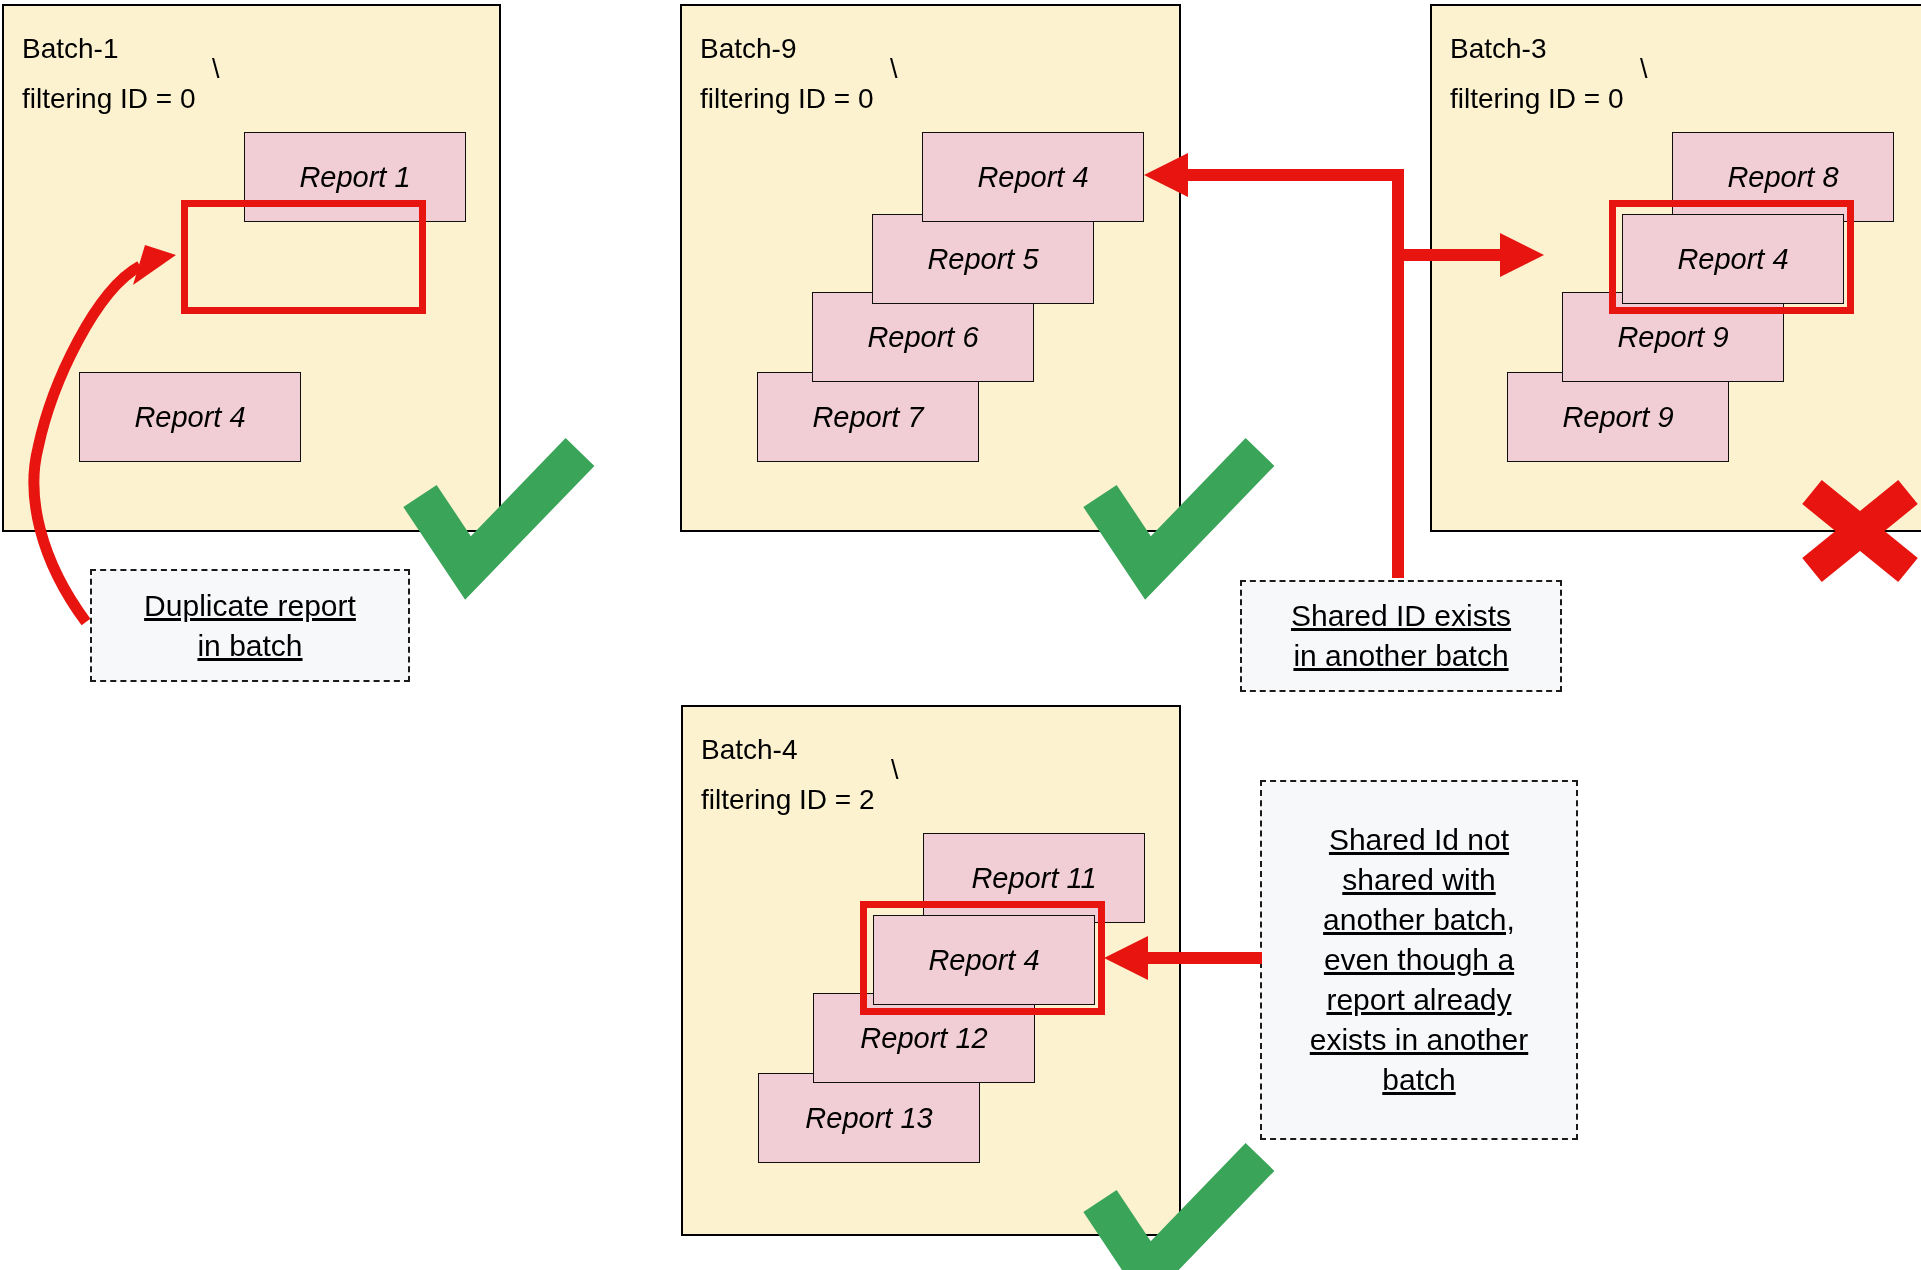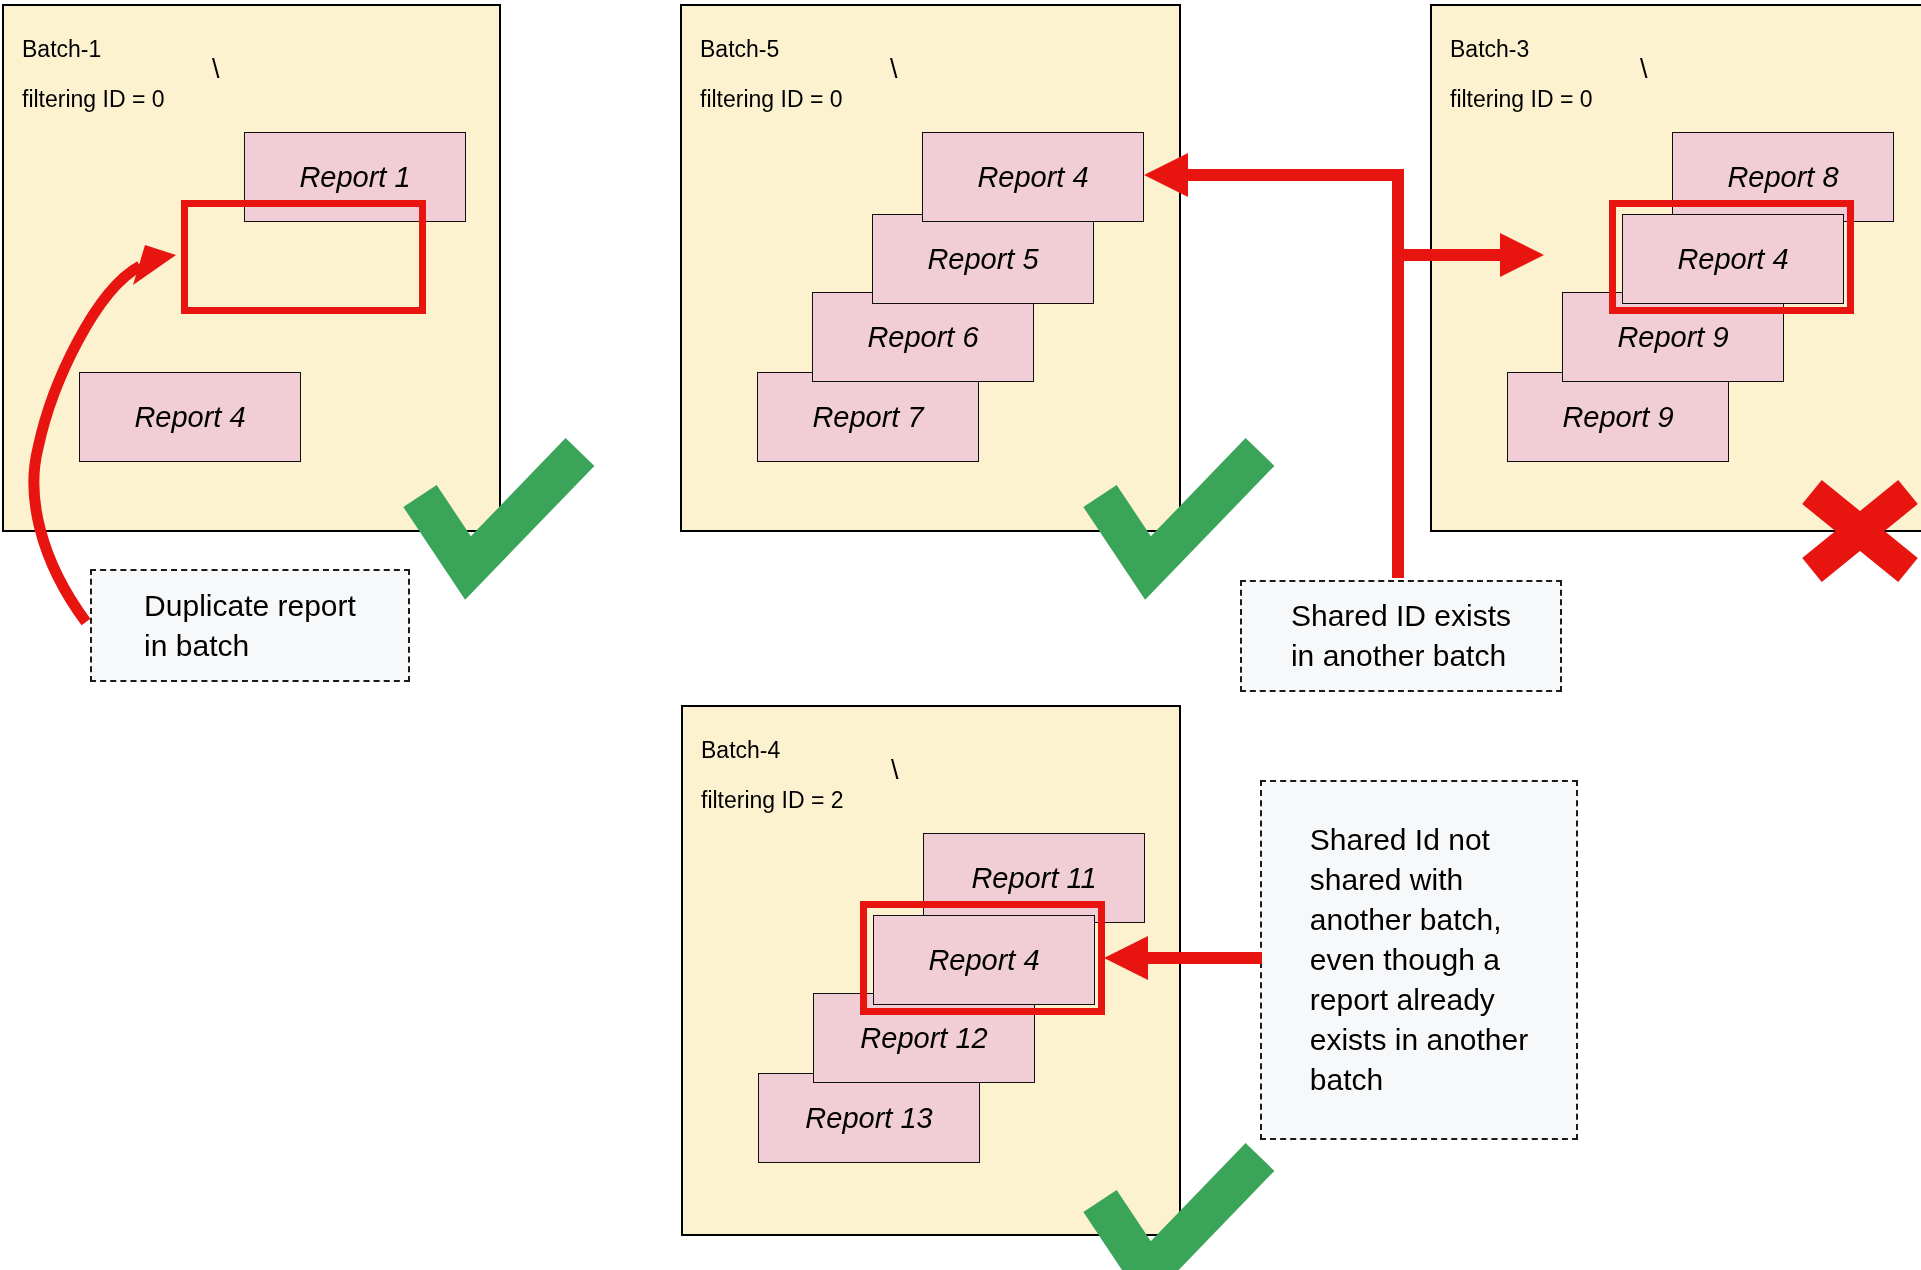--- a/index.html
+++ b/index.html
@@ -19,21 +19,21 @@
   }
   .stage{position:absolute;inset:0;width:1921px;height:1270px}
 
   
   .batch{position:absolute;background:var(--batch_bg);border:2px solid var(--ink)}
   .b1{left:2px;top:4px;width:499px;height:528px}
   .b2{left:680px;top:4px;width:501px;height:528px}
   .b3{left:1430px;top:4px;width:500px;height:528px}
   .b4{left:681px;top:705px;width:500px;height:531px}
 
-  .batch-title{position:absolute;left:18px;top:18px;font-size:23px;line-height:50px;white-space:nowrap}
+  .batch-title{position:absolute;left:18px;top:18px;font-size:28px;line-height:50px;white-space:nowrap}
   .tick{position:absolute;left:208px;top:50px;font-size:27px;line-height:27px}
 
   
   .report{
     position:absolute;width:222px;height:90px;background:var(--report_bg);
     border:1.5px solid #101010;display:flex;align-items:center;justify-content:center;
     font-size:29px;white-space:nowrap;font-style:italic;
   }
   .r0{left:240px;top:126px;z-index:4}
   .r1{left:190px;top:208px;z-index:3}
@@ -41,22 +41,22 @@
   .r3{left:75px;top:366px;z-index:1}
   .report.highlighted{z-index:9}
 
   
   .hl{position:absolute;left:177px;top:194px;width:245px;height:114px;
       border:7px solid var(--red);background:transparent;z-index:8}
 
   
   .note{
     position:absolute;background:var(--note_bg);border:2px dashed #1a1a1a;
-    display:flex;align-items:center;justify-content:center;text-align:left;
-    font-size:30px;line-height:40px;white-space:pre-line;z-index:5;
+    display:flex;align-items:center;justify-content:center;text-align:center;
+    font-size:30px;line-height:40px;white-space:pre-line;z-index:5;text-decoration:underline;
   }
   .note1{left:90px;top:569px;width:320px;height:113px}
   .note2{left:1240px;top:580px;width:322px;height:112px}
   .note3{left:1260px;top:780px;width:318px;height:360px}
 
   
   svg.overlay{position:absolute;left:0;top:0;z-index:20;pointer-events:none}
   .stroke-red{stroke:var(--red);fill:none}
   .fill-red{fill:var(--red);stroke:none}
   .check{stroke:var(--green);fill:none;stroke-width:40;stroke-linecap:butt;stroke-linejoin:miter}
@@ -76,21 +76,21 @@
       <div>filtering ID = 0</div>
     </div>
     <span class="tick">\</span>
     <div class="hl"></div>
     <div class="report r0">Report 1</div>
     <div class="report r3">Report 4</div>
   </section>
 
   <section class="batch b2">
     <div class="batch-title">
-      <div>Batch-5</div>
+      <div>Batch-9</div>
       <div>filtering ID = 0</div>
     </div>
     <span class="tick">\</span>
     <div class="report r0">Report 4</div>
     <div class="report r1">Report 5</div>
     <div class="report r2">Report 6</div>
     <div class="report r3">Report 7</div>
   </section>
 
   <section class="batch b3">

